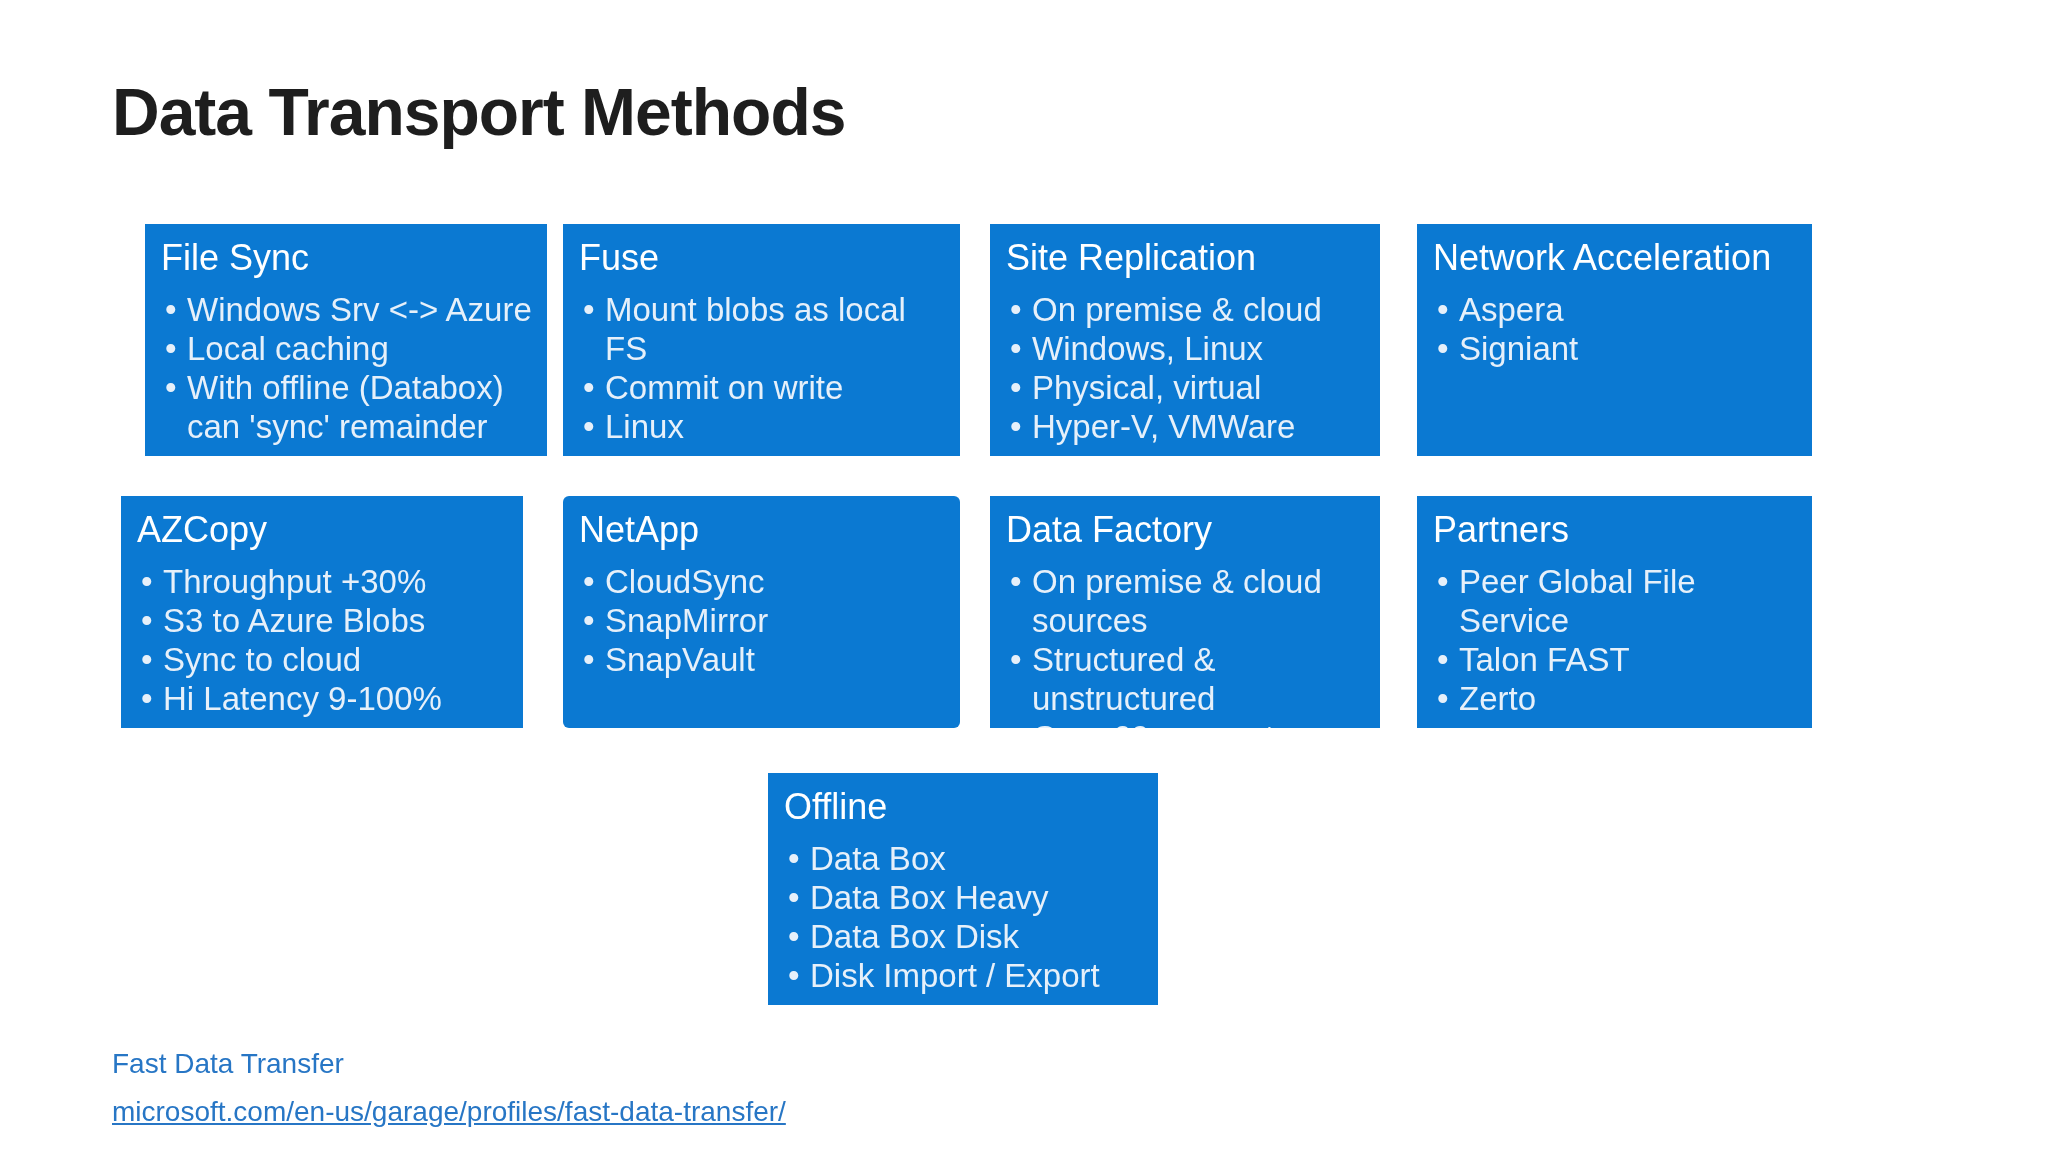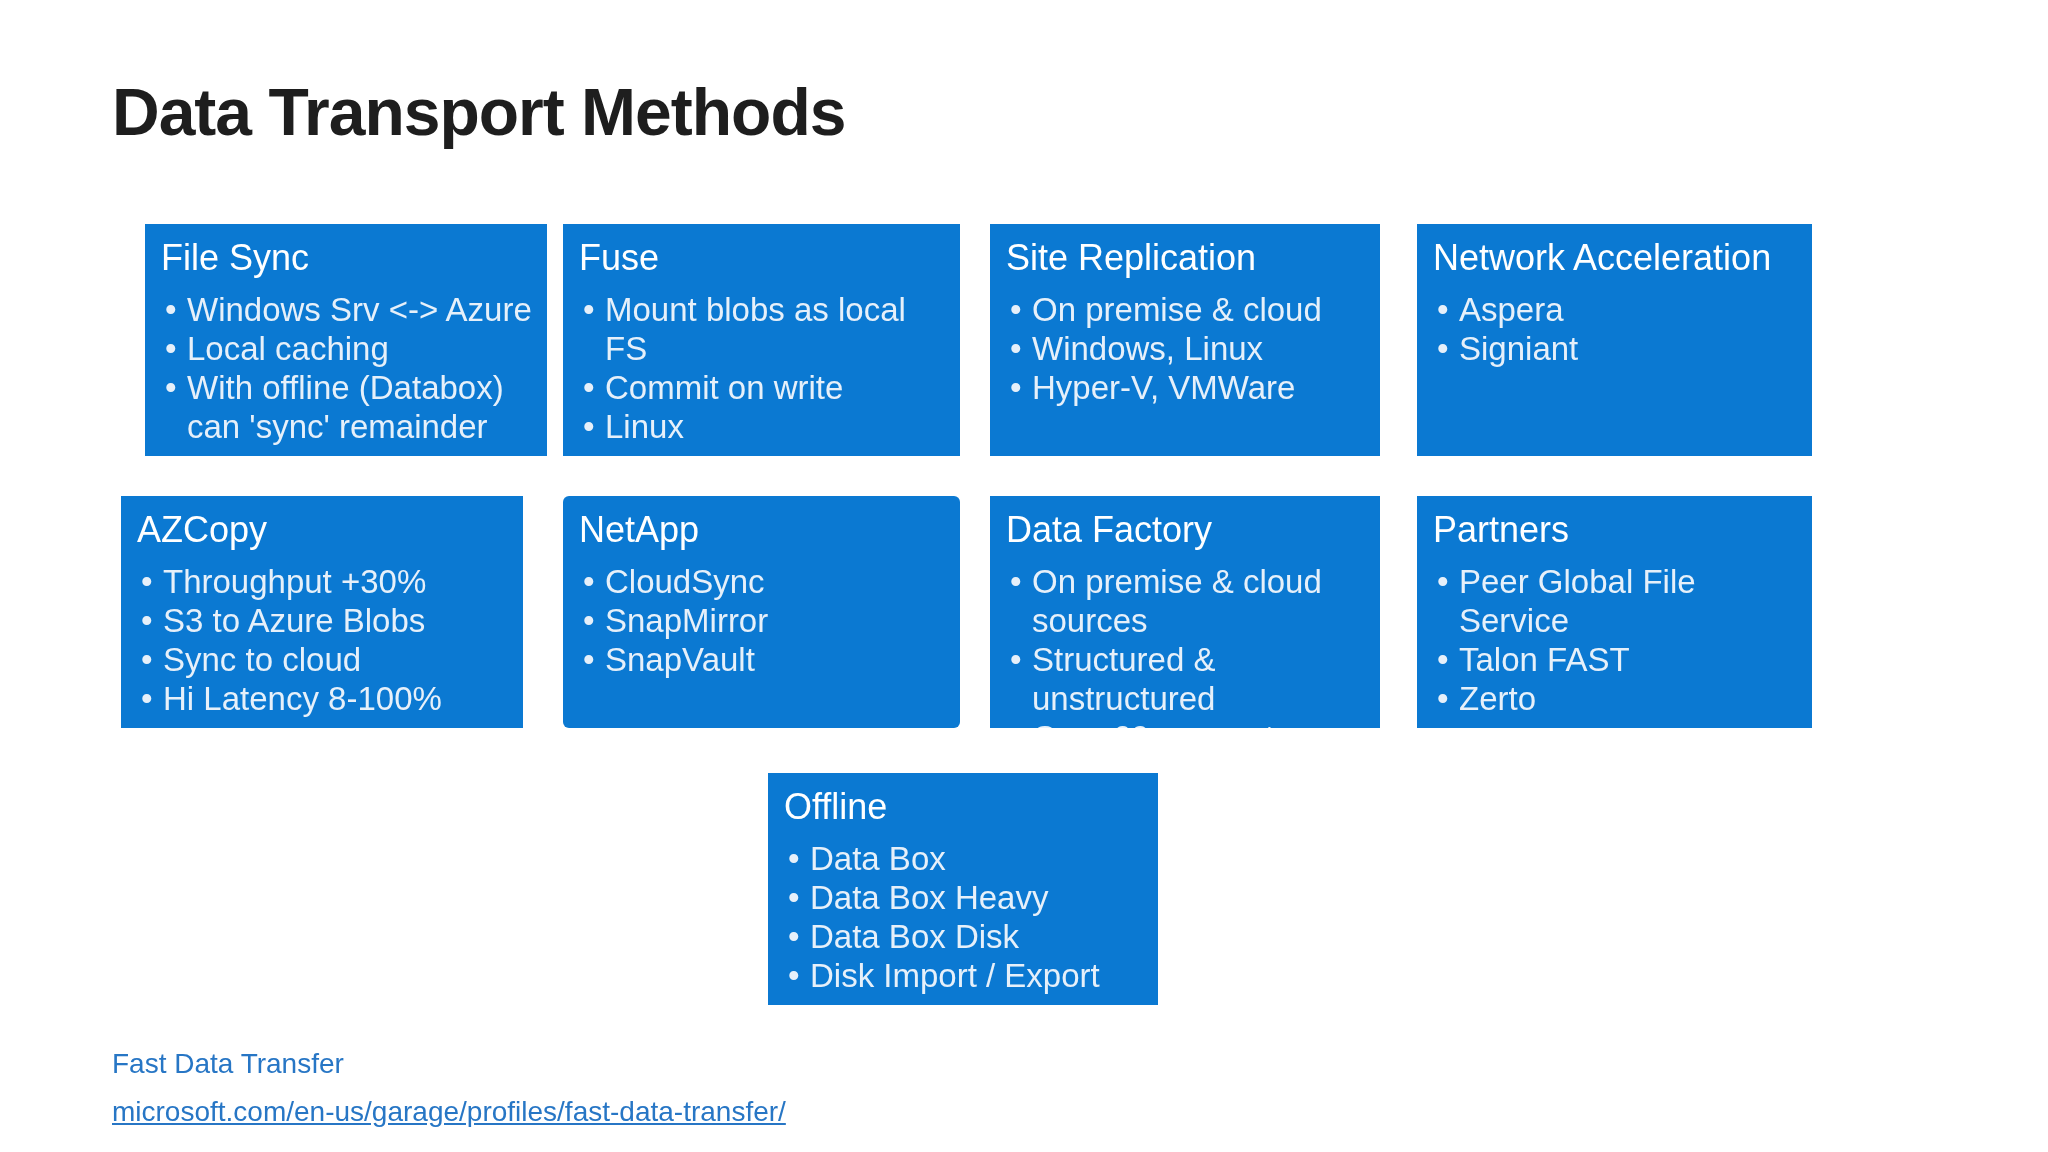--- a/index.html
+++ b/index.html
@@ -112,37 +112,38 @@
           <li>Mount blobs as local FS</li>
           <li>Commit on write</li>
           <li>Linux</li>
         </ul>
   </div>
       <div class="box box-site-replication">
     <h2>Site Replication</h2>
     <ul>
           <li>On premise &amp; cloud</li>
           <li>Windows, Linux</li>
+          <li>Physical, virtual</li>
           <li>Hyper-V, VMWare</li>
         </ul>
   </div>
       <div class="box box-network-acceleration">
     <h2>Network Acceleration</h2>
     <ul>
           <li>Aspera</li>
           <li>Signiant</li>
         </ul>
   </div>
       <div class="box box-azcopy">
     <h2>AZCopy</h2>
     <ul>
           <li>Throughput +30%</li>
           <li>S3 to Azure Blobs</li>
           <li>Sync to cloud</li>
-          <li>Hi Latency 8-100%</li>
+          <li>Hi Latency 9-100%</li>
         </ul>
   </div>
       <div class="box box-netapp">
     <h2>NetApp</h2>
     <ul>
           <li>CloudSync</li>
           <li>SnapMirror</li>
           <li>SnapVault</li>
         </ul>
   </div>

